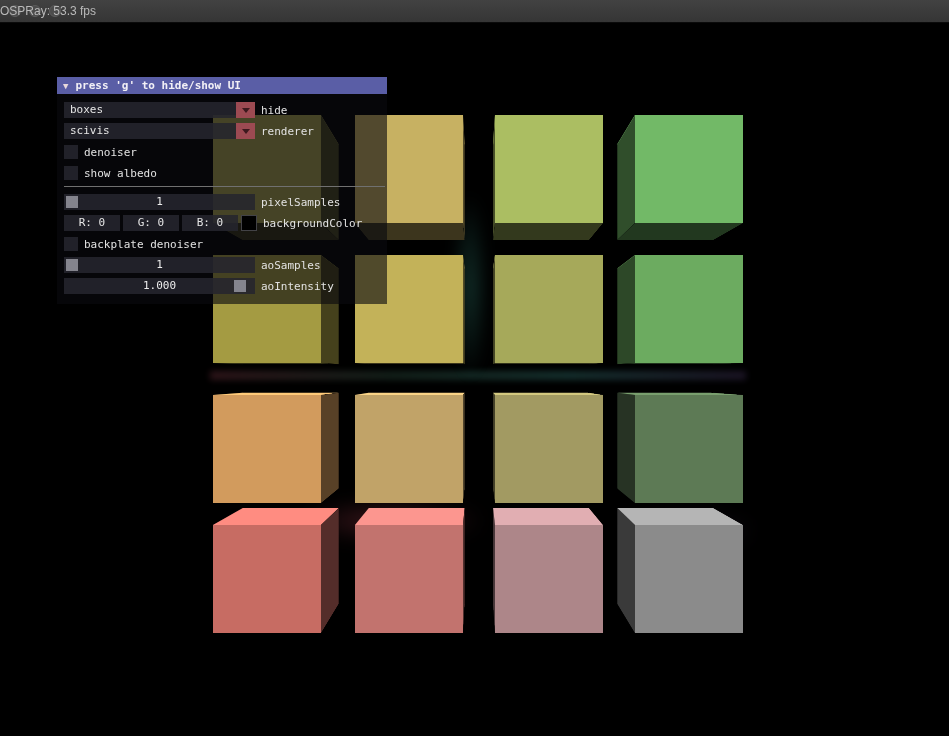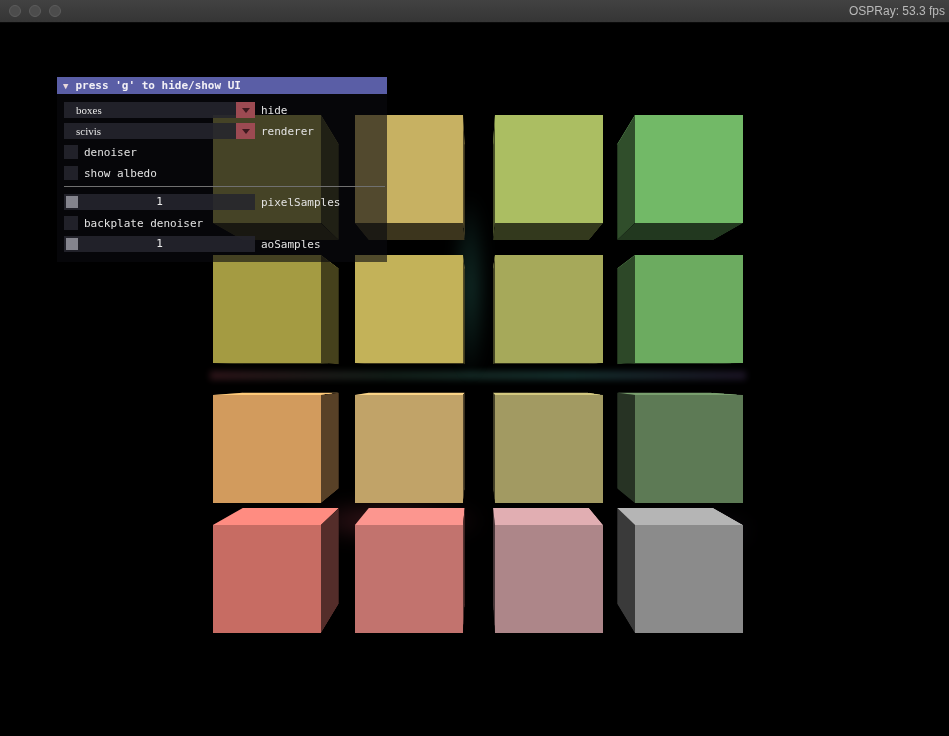--- a/index.html
+++ b/index.html
@@ -4,21 +4,21 @@
 <style>
   html,body{margin:0;padding:0;background:#000;}
   .window{position:relative;width:949px;height:736px;background:#000;overflow:hidden;
           font-family:"DejaVu Sans Mono", monospace;}
 
   
   .titlebar{position:absolute;top:0;left:0;width:100%;height:22px;z-index:30;
     background:linear-gradient(#424242,#353535);border-bottom:1px solid #0a0a0a;}
   .traffic{position:absolute;left:9px;top:5px;display:flex;gap:8px;}
   .dot{width:12px;height:12px;border-radius:50%;background:#4c4c4c;border:1px solid #5c5c5c;box-sizing:border-box;}
-  .wtitle{position:absolute;left:0;right:4px;top:0;height:22px;line-height:22px;text-align:right;
+  .wtitle{position:absolute;left:0;right:4px;top:0;height:22px;line-height:22px;text-align:left;
     color:#b9b9b9;font-size:12px;font-family:"Liberation Sans",sans-serif;}
 
   
   .scene{position:absolute;top:22px;left:0;width:949px;height:714px;background:#000;overflow:hidden;}
   #cubes{position:absolute;inset:0;perspective:850px;perspective-origin:478px 352px;}
   .cube{position:absolute;width:108px;height:108px;transform-style:preserve-3d;transform:translateZ(-54px);}
   .face{position:absolute;inset:0;}
   .face.front{transform:translateZ(54px);}
   .face.top{transform:rotateX(90deg) translateZ(54px);filter:brightness(1.3);}
   .face.bottom{transform:rotateX(-90deg) translateZ(54px);filter:brightness(0.3);}
@@ -38,21 +38,21 @@
   
   .panel{position:absolute;left:57px;top:77px;width:330px;z-index:40;font-size:11px;color:#e2e2e2;}
   .panel-header{height:17px;background:#5a5ea6;display:flex;align-items:center;gap:7px;
     padding-left:6px;font-weight:bold;color:#f2f0f6;box-sizing:border-box;}
   .panel-header .tri{font-size:9px;color:#e8d9dc;}
   .panel-body{background:rgba(10,10,15,0.62);padding:8px 0 5px 7px;box-sizing:border-box;}
   .row{display:flex;align-items:center;height:16px;margin-bottom:5px;}
   .lbl{margin-left:6px;white-space:nowrap;}
 
   .combo{width:191px;height:16px;background:rgba(38,38,46,0.88);display:flex;box-sizing:border-box;}
-  .combo-value{flex:1;line-height:16px;padding-left:12px;color:#e6e6e6;font-family:Liberation Serif, serif;}
+  .combo-value{flex:1;line-height:16px;padding-left:6px;color:#e6e6e6;}
   .combo-btn{width:19px;height:16px;background:#9c4a52;display:flex;align-items:center;justify-content:center;}
   .combo-arrow{width:0;height:0;border-left:4px solid transparent;border-right:4px solid transparent;
     border-top:5px solid #3c191e;}
 
   .checkbox{width:14px;height:14px;background:rgba(38,38,46,0.88);display:inline-block;}
 
   .separator{border-top:1px solid #707070;margin:2px 2px 7px 0;}
 
   .slider{position:relative;width:191px;height:16px;background:rgba(38,38,46,0.88);}
   .grab{position:absolute;top:2px;width:12px;height:12px;background:#84848d;}
@@ -238,31 +238,45 @@
       <div class="separator"></div>
 
       <div class="row">
         <div class="slider">
           <span class="grab" style="left: 2px;"></span>
           <span class="slider-val">1</span>
         </div>
         <span class="lbl">pixelSamples</span>
       </div>
 
+      <div class="row">
+        <span class="drag">R: 0</span>
+        <span class="drag">G: 0</span>
+        <span class="drag">B: 0</span>
+        <span class="swatch" style="background: rgb(0, 0, 0);"></span>
+        <span class="lbl">backgroundColor</span>
+      </div>
 
       <div class="row">
         <span class="checkbox"></span>
         <span class="lbl">backplate denoiser</span>
       </div>
 
       <div class="row">
         <div class="slider">
           <span class="grab" style="left: 2px;"></span>
           <span class="slider-val">1</span>
         </div>
         <span class="lbl">aoSamples</span>
       </div>
 
+      <div class="row">
+        <div class="slider">
+          <span class="grab" style="left: 169.81px;"></span>
+          <span class="slider-val">1.000</span>
+        </div>
+        <span class="lbl">aoIntensity</span>
+      </div>
 
 
     </div>
   </div>
 </div>
 
 </body></html>

